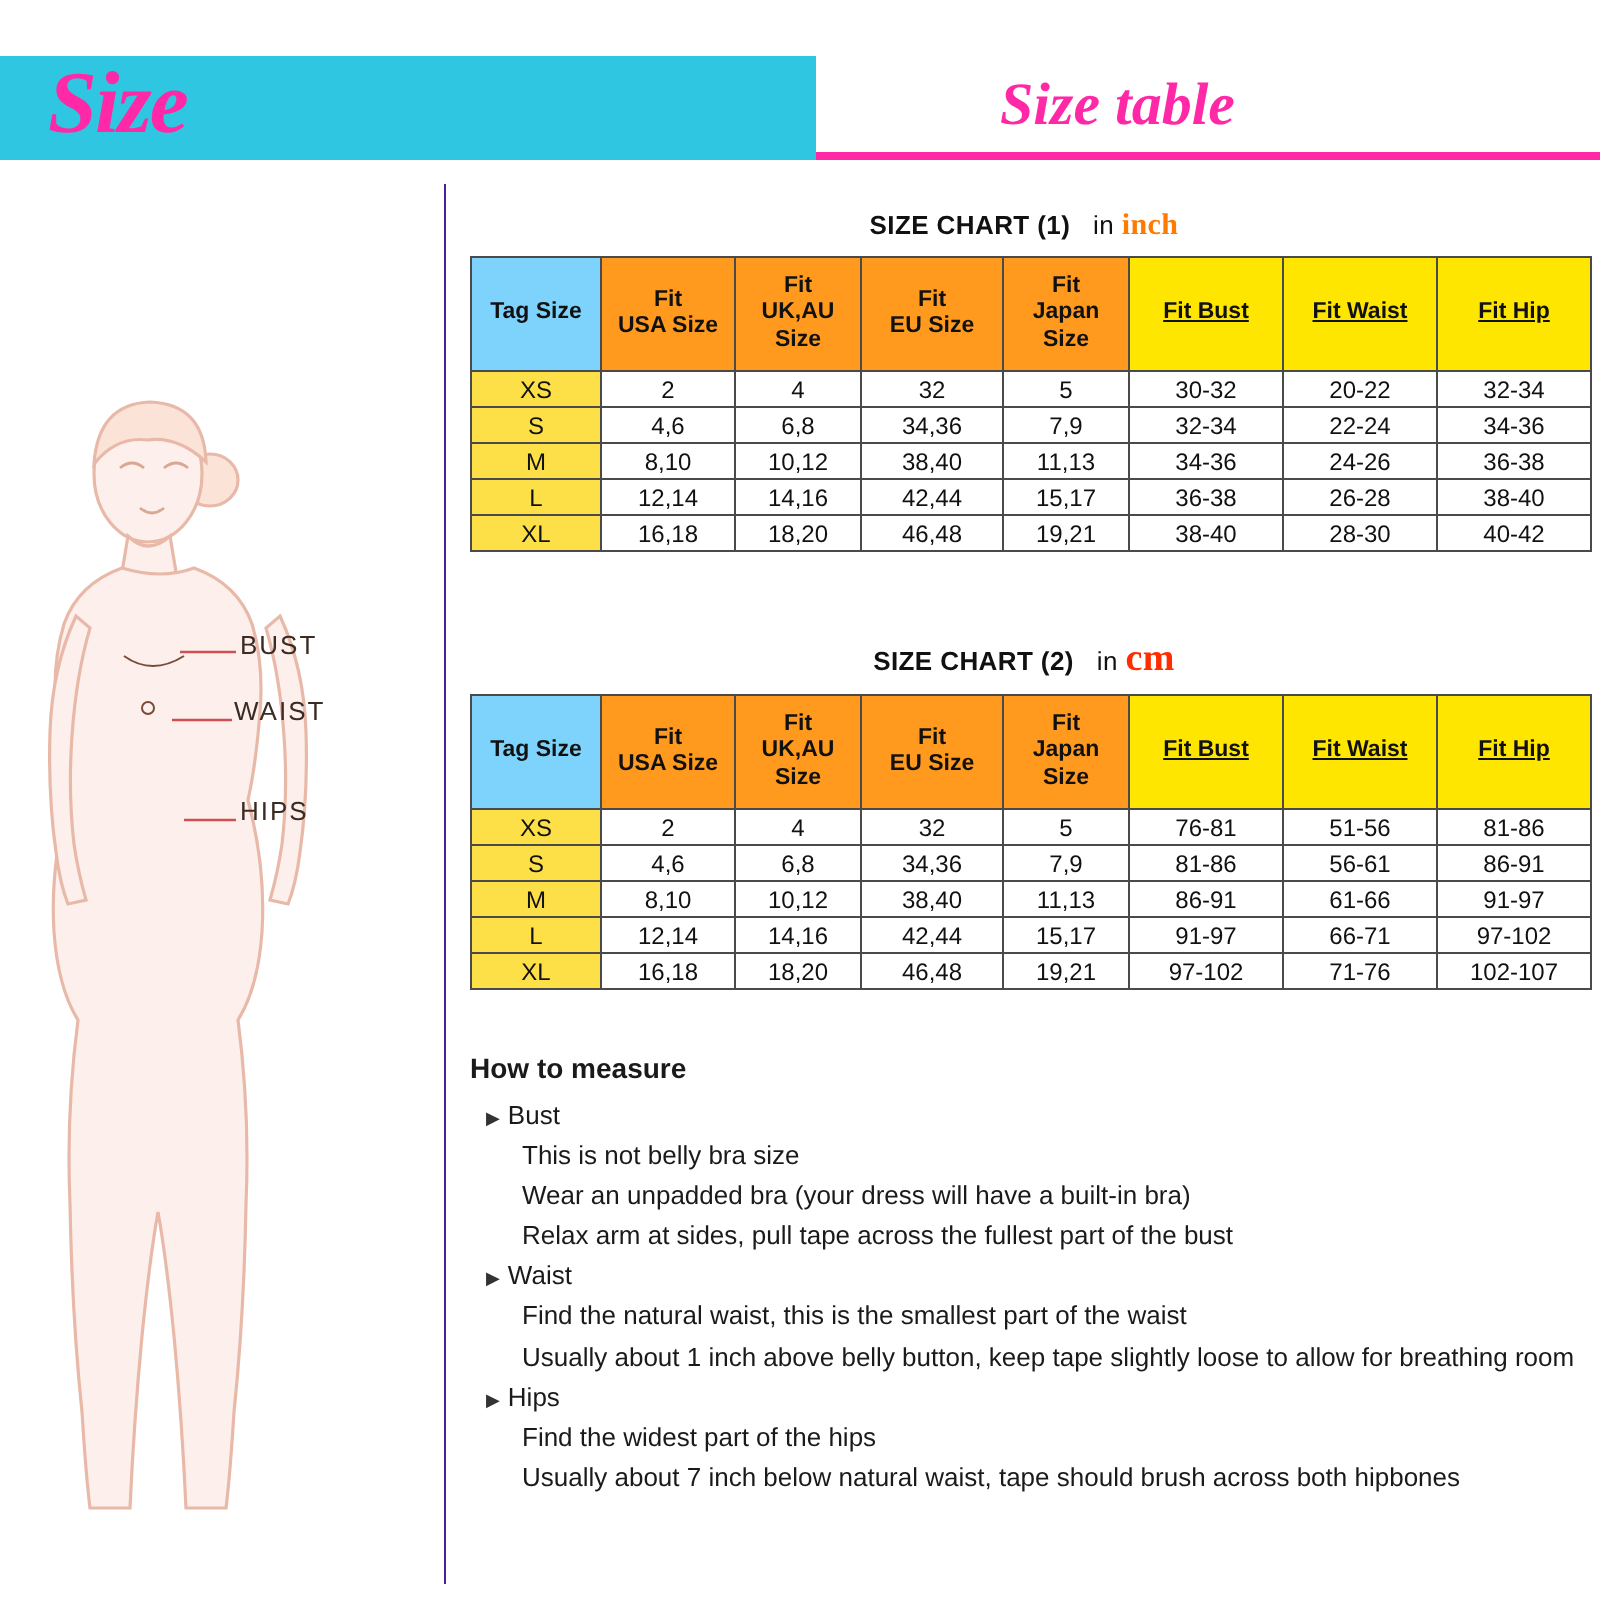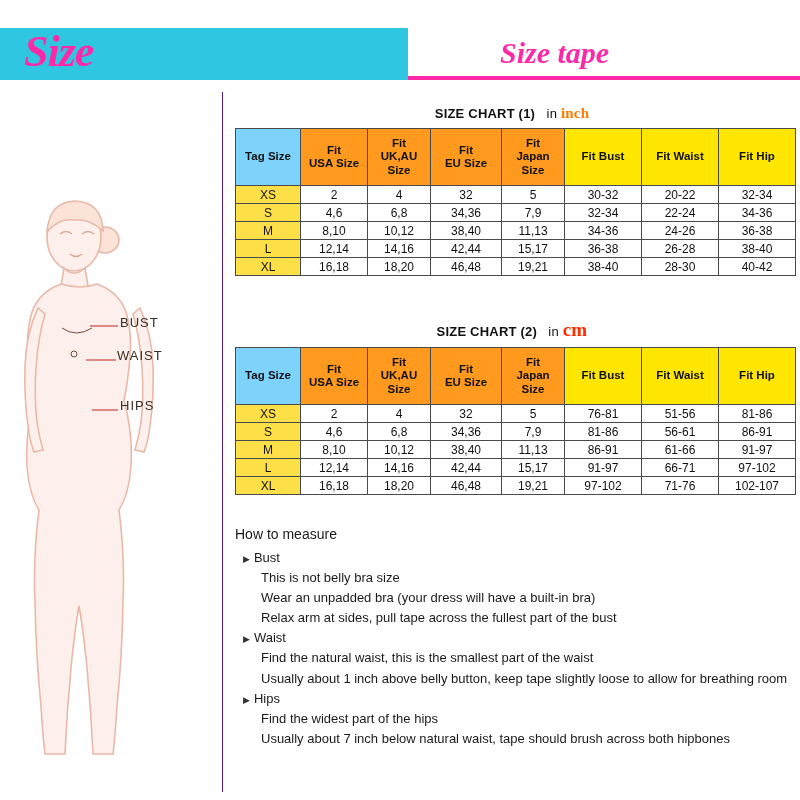--- a/index.html
+++ b/index.html
@@ -97,45 +97,45 @@
     padding:0;
   }
   table.size thead th{
     height:56px;
     font-weight:bold;
     line-height:1.15;
     font-size:11.5px;
   }
   th.h-tag{background:#7dd3fc;}
   th.h-orange{background:#ff9a1f;}
-  th.h-yellow{background:#ffe600;}
+  th.h-yellow{background:#ffe600;text-decoration:underline;}
   td.c-tag{background:#fde047;font-weight:normal;}
   td.c-white{background:#ffffff;}
 
   
   .howto{
     position:absolute;left:12px;top:432px;width:556px;
     font-size:13px;color:#1a1a1a;
     line-height:1.55;
   }
-  .howto-title{font-size:14px;margin-bottom:2px;}
+  .howto-title{font-size:14px;margin-bottom:2px;font-weight:bold;}
   .bullet{margin-left:8px;}
   .bullet .tri{color:#333;font-size:9px;margin-right:4px;}
   .sub{margin-left:26px;}
 </style>
 </head>
 <body>
 
 <div class="page">
 
   <div class="header">
     <div class="hdr-cyan"></div>
     <div class="hdr-pink-line"></div>
     <div class="hdr-size">Size</div>
-    <div class="hdr-title">Size tape</div>
+    <div class="hdr-title">Size table</div>
   </div>
 
   <div class="figure-area">
     <svg class="figure-svg" width="222" height="700" viewBox="0 0 222 700">
       <g fill="#fdf0ec" stroke="#e8b9a8" stroke-width="1.6">
 
         <ellipse cx="105" cy="148" rx="14" ry="13" fill="#fbe3d8" stroke="#e8b9a8"></ellipse>
 
         <ellipse cx="74" cy="145" rx="27" ry="34"></ellipse>
 

